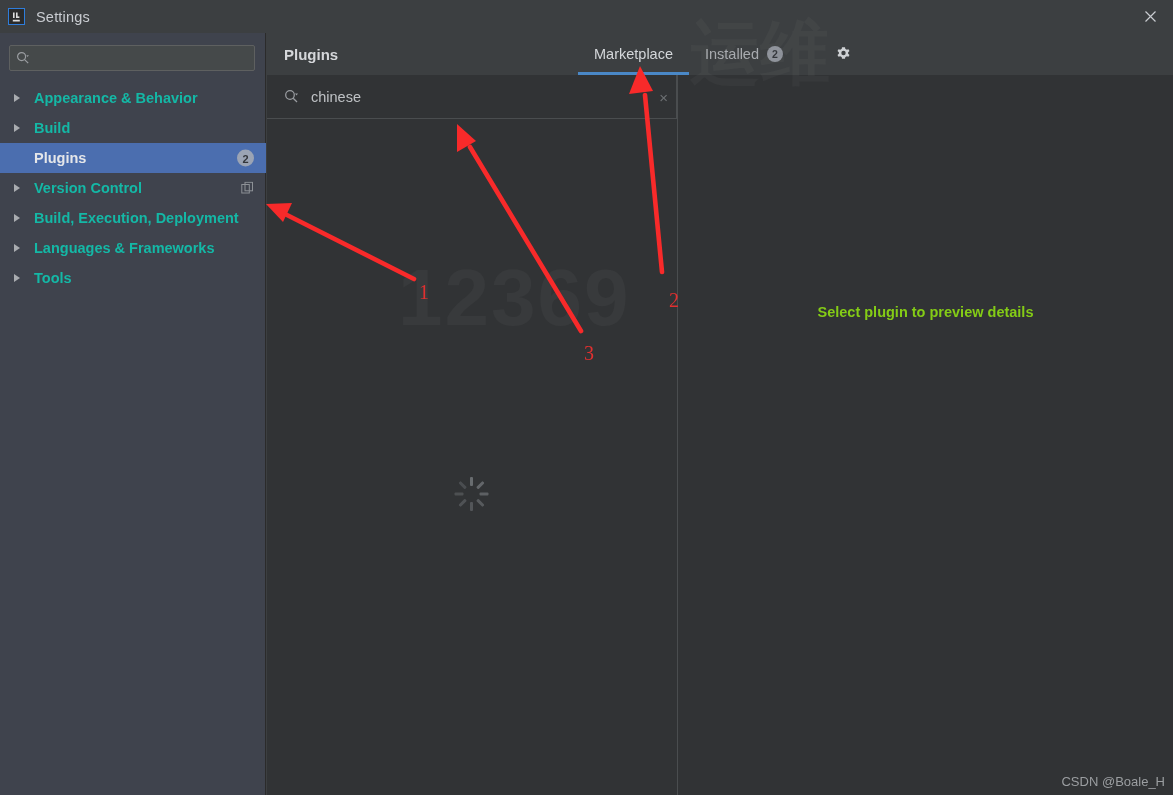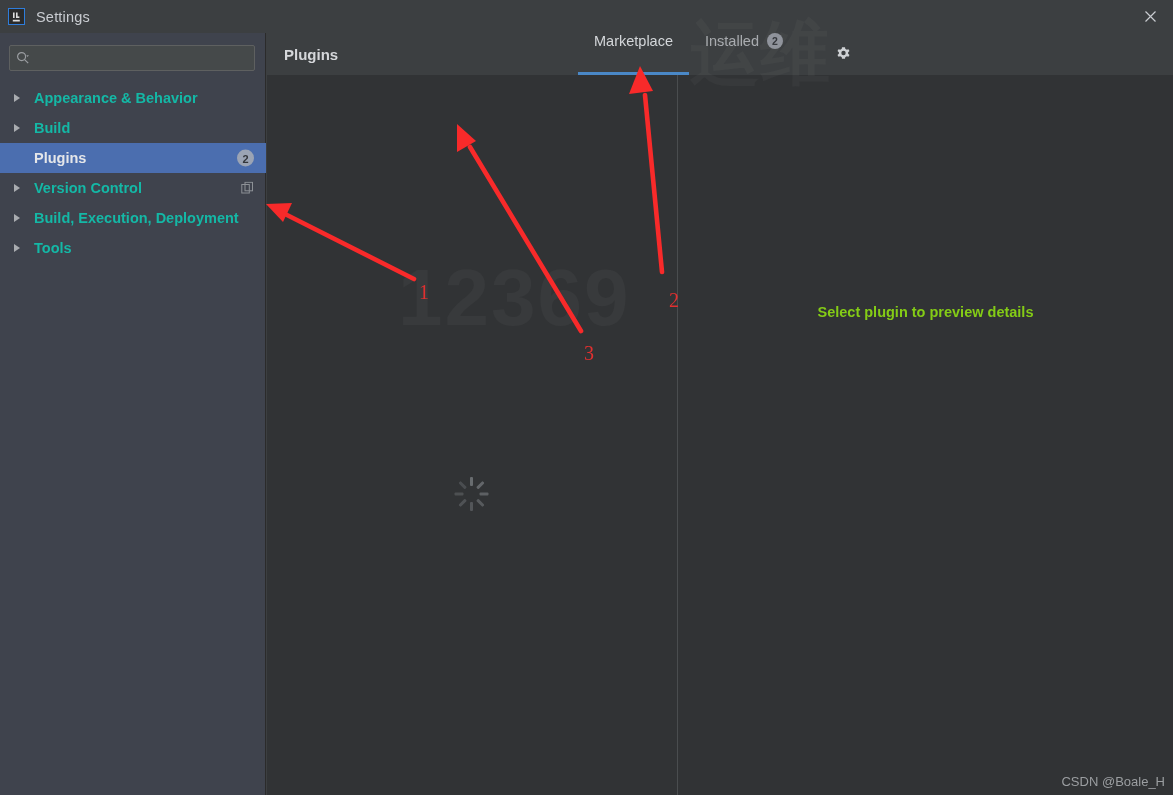--- a/index.html
+++ b/index.html
@@ -143,21 +143,21 @@
   .tabs {
     position: absolute;
     left: 311px; top: 0;
     height: 42px;
     display: flex;
     align-items: center;
   }
   .tab {
     position: relative;
     height: 42px;
-    display: flex; 
+    display: flex; align-items: center;
     padding: 0 16px;
     color: #a7aaae;
     font-size: 14.5px;
   }
   .tab.active { color: #d4d7da; }
   .tab.active::after {
     content: "";
     position: absolute;
     left: 0; bottom: 0;
     width: 100%; height: 3px;
@@ -357,20 +357,24 @@
             <rect x="4" y="0.8" width="7.5" height="8.5" stroke="#8d9196" stroke-width="1" fill="none"></rect>
           </svg>
         </span>
       </div>
 
       <div class="tree-row">
         <span class="tri"></span>
         <span>Build, Execution, Deployment</span>
       </div>
 
+      <div class="tree-row">
+        <span class="tri"></span>
+        <span>Languages &amp; Frameworks</span>
+      </div>
 
       <div class="tree-row">
         <span class="tri"></span>
         <span>Tools</span>
       </div>
 
     </div>
   </div>
 
   <div class="main">
@@ -392,20 +396,31 @@
         <svg width="17" height="17" viewBox="0 0 17 17" aria-hidden="true">
           <path d="M8.5 1.2 l1.5 0 l.35 1.85 a5.6 5.6 0 0 1 1.35 .78 l1.75-.7 l1.05 1.82 l-1.4 1.25
                    a5.6 5.6 0 0 1 0 1.6 l1.4 1.25 l-1.05 1.82 l-1.75-.7 a5.6 5.6 0 0 1-1.35 .78
                    L10 12.8 l-3 0 l-.35-1.85 a5.6 5.6 0 0 1-1.35-.78 l-1.75 .7 l-1.05-1.82 l1.4-1.25
                    a5.6 5.6 0 0 1 0-1.6 l-1.4-1.25 l1.05-1.82 l1.75 .7 a5.6 5.6 0 0 1 1.35-.78 L7 1.2 z" fill="#cfd2d5"></path>
           <circle cx="8.5" cy="7" r="2.2" fill="#3c3f41"></circle>
         </svg>
       </div>
     </div>
 
+    <div class="search-bar">
+      <span class="magnifier">
+        <svg width="15" height="15" viewBox="0 0 15 15" aria-hidden="true">
+          <circle cx="6" cy="6" r="4.3" stroke="#9a9da1" stroke-width="1.25" fill="none"></circle>
+          <path d="M9.2 9.2 L13 13" stroke="#9a9da1" stroke-width="1.25"></path>
+          <path d="M11 4.4 l3 0 l-1.5 2 z" fill="#9a9da1"></path>
+        </svg>
+      </span>
+      <input class="search-bar-input" type="text" placeholder="Search plugins in marketplace" value="chinese" style="">
+      <span class="clear-x">×</span>
+    </div>
 
     <div class="split-divider"></div>
 
     <div class="list-pane">
       <div class="spinner">
         <span style="transform:rotate(0deg);opacity:.95"></span>
         <span style="transform:rotate(45deg);opacity:.85"></span>
         <span style="transform:rotate(90deg);opacity:.75"></span>
         <span style="transform:rotate(135deg);opacity:.65"></span>
         <span style="transform:rotate(180deg);opacity:.58"></span>

